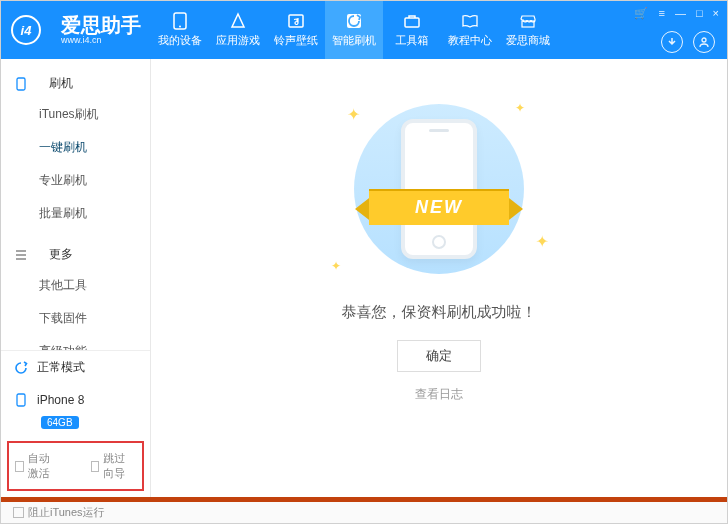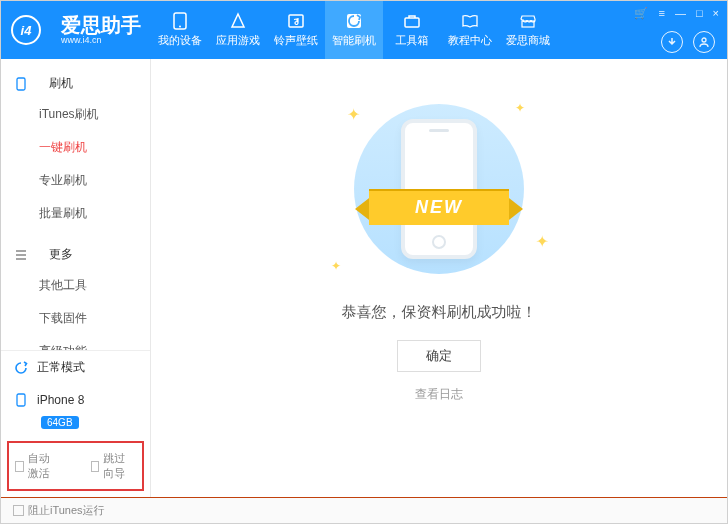--- a/index.html
+++ b/index.html
@@ -25,21 +25,21 @@
   .hc { width: 22px; height: 22px; border: 1.5px solid #fff; border-radius: 50%; display: flex; align-items: center; justify-content: center; opacity: 0.9; cursor: pointer; }
 
   
   .body { flex: 1; display: flex; min-height: 0; }
   .sidebar { width: 150px; border-right: 1px solid #e8e8e8; display: flex; flex-direction: column; background: #fff; }
   .side-scroll { flex: 1; overflow: hidden; }
   .side-group { padding-top: 10px; }
   .side-group-title { font-size: 12px; color: #333; padding: 6px 14px; display: flex; align-items: center; gap: 22px; }
   .side-group-title .gicon { width: 12px; height: 12px; display: inline-flex; align-items: center; justify-content: center; color: #1890ff; }
   .side-item { font-size: 12px; color: #555; padding: 8px 14px 8px 38px; cursor: pointer; }
-  .side-item.active { color: #ef4444; }
+  .side-item.active { color: #0c4a6e; }
 
   .side-status { border-top: 1px solid #eee; }
   .status-row { display: flex; align-items: center; gap: 8px; padding: 8px 12px; font-size: 12px; color: #333; }
   .status-icon { width: 16px; height: 16px; display: inline-flex; align-items: center; justify-content: center; color: #1890ff; }
   .badge { display: inline-block; background: #1890ff; color: #fff; font-size: 10px; padding: 1px 6px; border-radius: 3px; margin-left: 4px; }
 
   .side-checks { border: 2px solid #e13b3b; margin: 4px 6px 6px 6px; padding: 8px 6px; display: flex; gap: 30px; }
   .chk { display: flex; align-items: center; gap: 4px; font-size: 11px; color: #888; cursor: pointer; }
   .chk-box { width: 11px; height: 11px; border: 1px solid #bbb; }
 
@@ -57,21 +57,21 @@
   .ribbon-right { right:6px; border-left:18px solid #e6b20f; }
   .sparkle { position:absolute; color:#ffd95a; font-size:16px; }
   .sp1 { top:6px; left:28px; } .sp2 { top:2px; right:34px; font-size:12px; }
   .sp3 { bottom:6px; left:12px; font-size:12px;} .sp4 { bottom:28px; right:10px; }
 
   .success-text { margin-top: 24px; font-size: 15px; color: #555; }
   .ok-btn { margin-top: 18px; border: 1px solid #ddd; background:#fff; padding: 6px 28px; font-size: 13px; color:#444; cursor:pointer; }
   .log-link { margin-top: 14px; font-size: 12px; color: #999; cursor: pointer; }
 
   
-  .footer { height: 26px; border-top: 1px solid #c2410c; display: flex; align-items: center; padding: 0 12px; font-size: 11px; color: #888; background:#fafafa; }
+  .footer { height: 26px; border-top: 5px solid #c2410c; display: flex; align-items: center; padding: 0 12px; font-size: 11px; color: #888; background:#fafafa; }
   .footer .chk { color:#888; }
   .footer-right { margin-left: auto; display: flex; align-items: center; gap: 8px; }
   .fsep { color: #ddd; }
   .flink { cursor: pointer; }
 </style>
 </head>
 <body>
 
 <div class="app">
 

